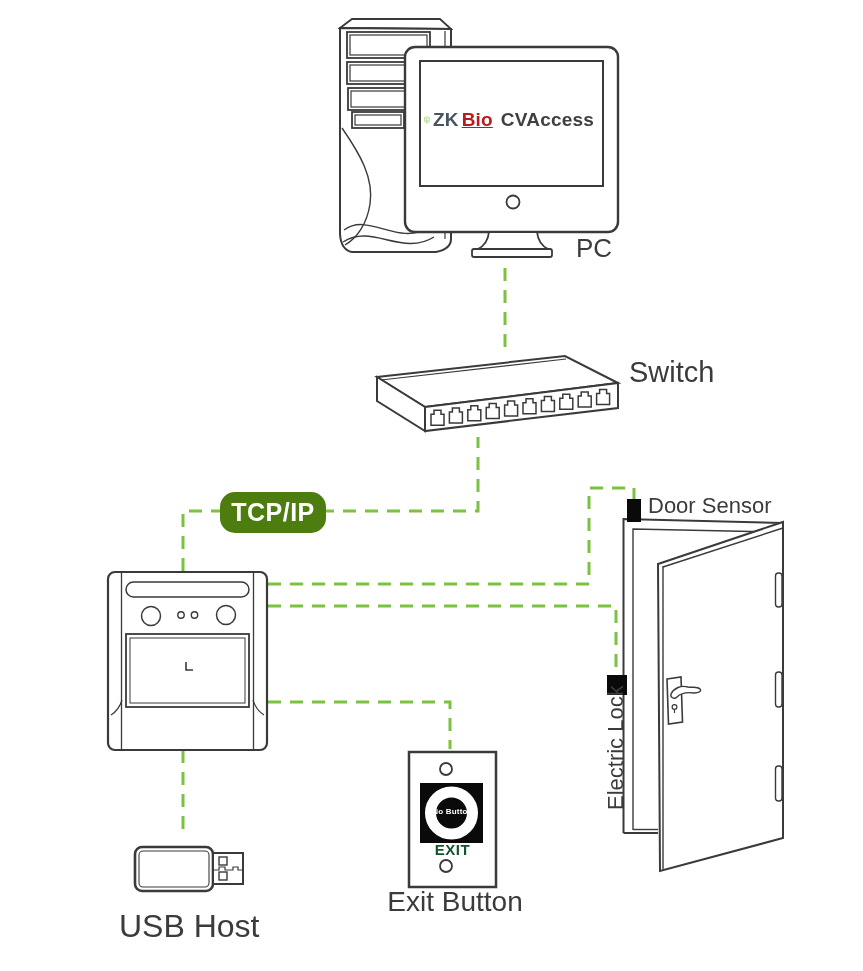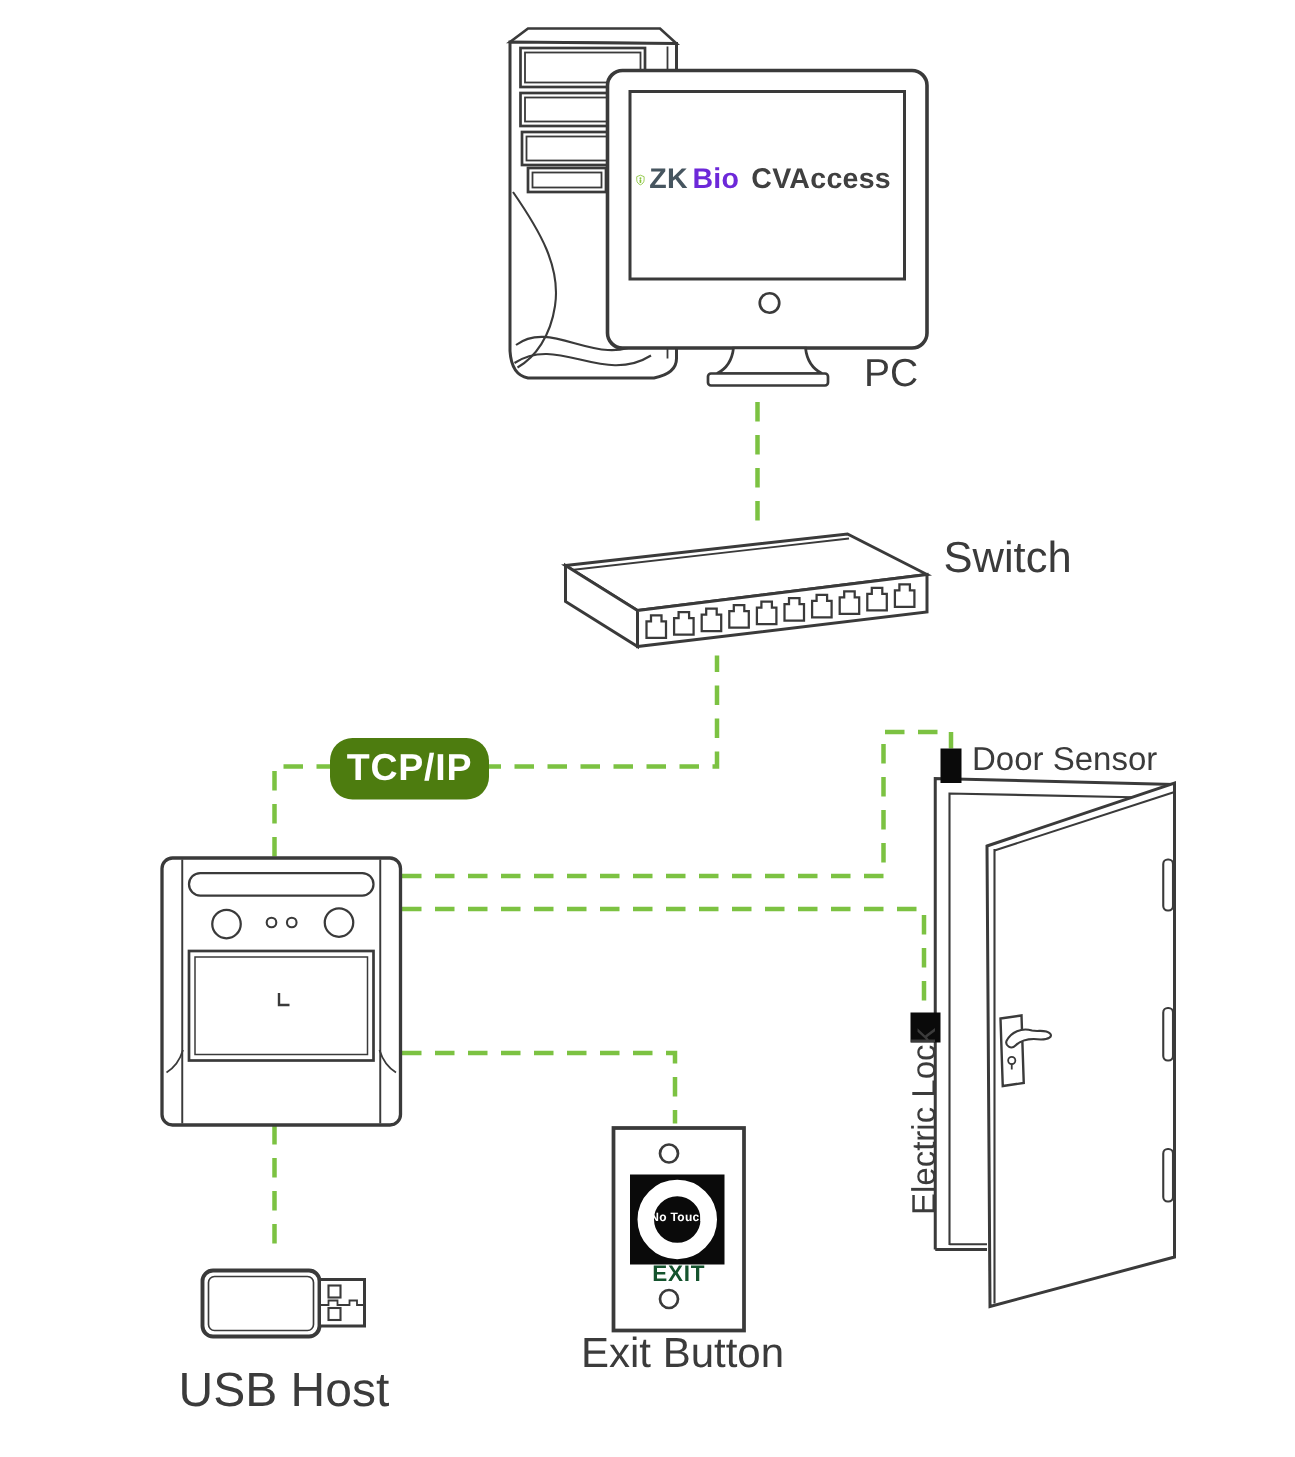--- a/index.html
+++ b/index.html
@@ -25,21 +25,21 @@
     position:absolute;left:220px;top:492px;width:106px;height:41px;
     background:#4d7c0f;border-radius:15px;color:#fff;font-size:25px;font-weight:600;
     display:flex;align-items:center;justify-content:center;letter-spacing:.5px;
   }
   .logo{
     position:absolute;left:424px;top:104px;width:170px;height:32px;
     display:flex;align-items:center;justify-content:center;gap:3px;
     font-size:19px;font-weight:700;letter-spacing:.2px;
   }
   .logo .zk{color:#46555F;}
-  .logo .bio{color:#6d28d9;}
+  .logo .bio{color:#b91c1c;text-decoration:underline;}
   .logo .prod{color:#404040;margin-left:5px;}
   .no-touch{
     position:absolute;left:424px;top:807px;width:57px;text-align:center;
     font-size:8px;font-weight:700;color:#FFFFFF;letter-spacing:.2px;
   }
   .exit-word{
     position:absolute;left:424px;top:841px;width:57px;text-align:center;
     font-size:15px;font-weight:800;color:#14532d;letter-spacing:.5px;
   }
 </style>
@@ -176,16 +176,16 @@
     <svg width="21" height="26" viewBox="0 0 24 29">
       <path d="M12 1.5 L22 5.5 V14 C22 21 17.2 25.6 12 27.5 C6.8 25.6 2 21 2 14 V5.5 Z" fill="none" stroke="#8CC63F" stroke-width="2.4"></path>
       <circle cx="12" cy="9.8" r="2.7" fill="#8CC63F"></circle>
       <line x1="12" y1="15" x2="12" y2="20.5" stroke="#8CC63F" stroke-width="4.6" stroke-linecap="round"></line>
     </svg>
     <span class="zk">ZK</span>
       <span class="bio">Bio</span>
       <span class="prod">CVAccess</span>
   </div>
 
-  <div class="no-touch">No Touch</div>
+  <div class="no-touch">No Button</div>
   <div class="exit-word">EXIT</div>
 
 </div>
 
 </body></html>

